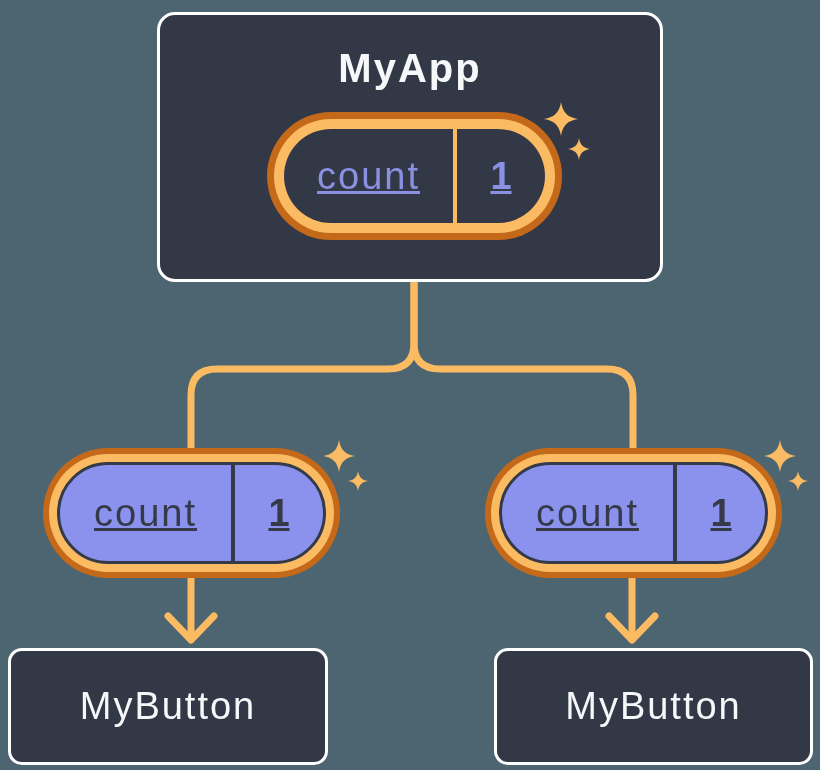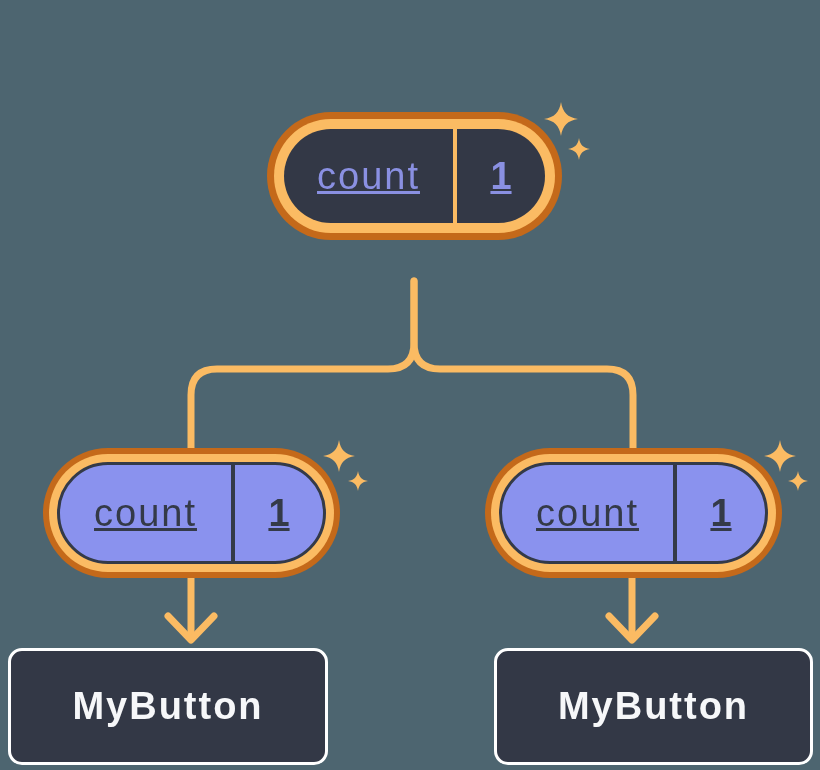--- a/index.html
+++ b/index.html
@@ -17,21 +17,21 @@
     background:#333846;border:3px solid #FFFFFF;color:#F6F7F9;
   }
   #root-node{left:157px;top:12px;width:506px;height:270px;border-radius:18px;}
   .node-title{
     text-align:center;font-size:40px;font-weight:600;letter-spacing:2px;
     color:#F6F7F9;line-height:1;
   }
   #root-node .node-title{margin-top:33px;}
   .button-node{
     display:flex;align-items:center;justify-content:center;
-    border-radius:14px;font-size:38px;font-weight:700;letter-spacing:2px;
+    border-radius:14px;font-size:38px;font-weight:400;letter-spacing:2px;
   }
   #child-node-left{left:8px;top:648px;width:320px;height:117px;}
   #child-node-right{left:494px;top:648px;width:319px;height:117px;}
 
   
   .pill{
     position:absolute;box-sizing:border-box;z-index:3;border-radius:999px;
     display:flex;align-items:stretch;overflow:hidden;text-decoration:underline;
   }
   #root-pill{
@@ -64,20 +64,23 @@
     <g stroke="#FBBB63" stroke-width="7" fill="none" stroke-linecap="round" stroke-linejoin="round">
       <path d="M414,281 L414,343 Q414,369 388,369 L217,369 Q191,369 191,395 L191,470"></path>
       <path d="M414,281 L414,343 Q414,369 440,369 L607,369 Q633,369 633,395 L633,470"></path>
       <path d="M191,556 L191,636"></path>
       <path d="M168,616 L191,640 L214,616"></path>
       <path d="M632,556 L632,636"></path>
       <path d="M609,616 L632,640 L655,616"></path>
     </g>
   </svg>
 
+  <div class="node" id="root-node">
+    <div class="node-title">MyApp</div>
+  </div>
 
   <div class="pill" id="root-pill">
     <div class="pill-sec pill-label">count</div>
     <div class="pill-divider"></div>
     <div class="pill-sec pill-value">1</div>
   </div>
 
   <div class="pill prop-pill" id="prop-pill-left">
     <div class="pill-sec pill-label">count</div>
     <div class="pill-divider"></div>

